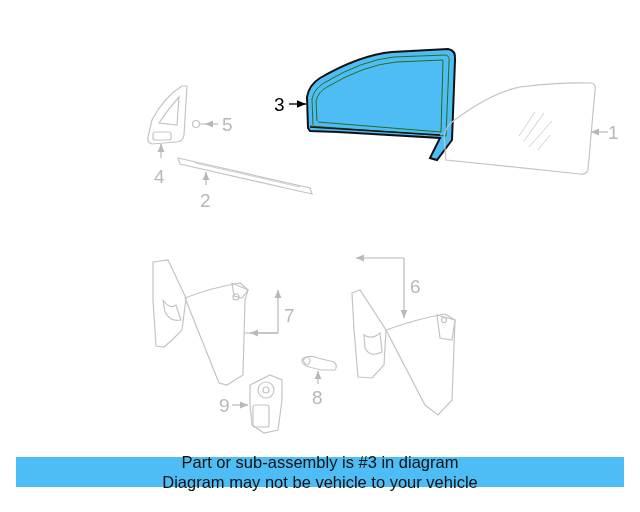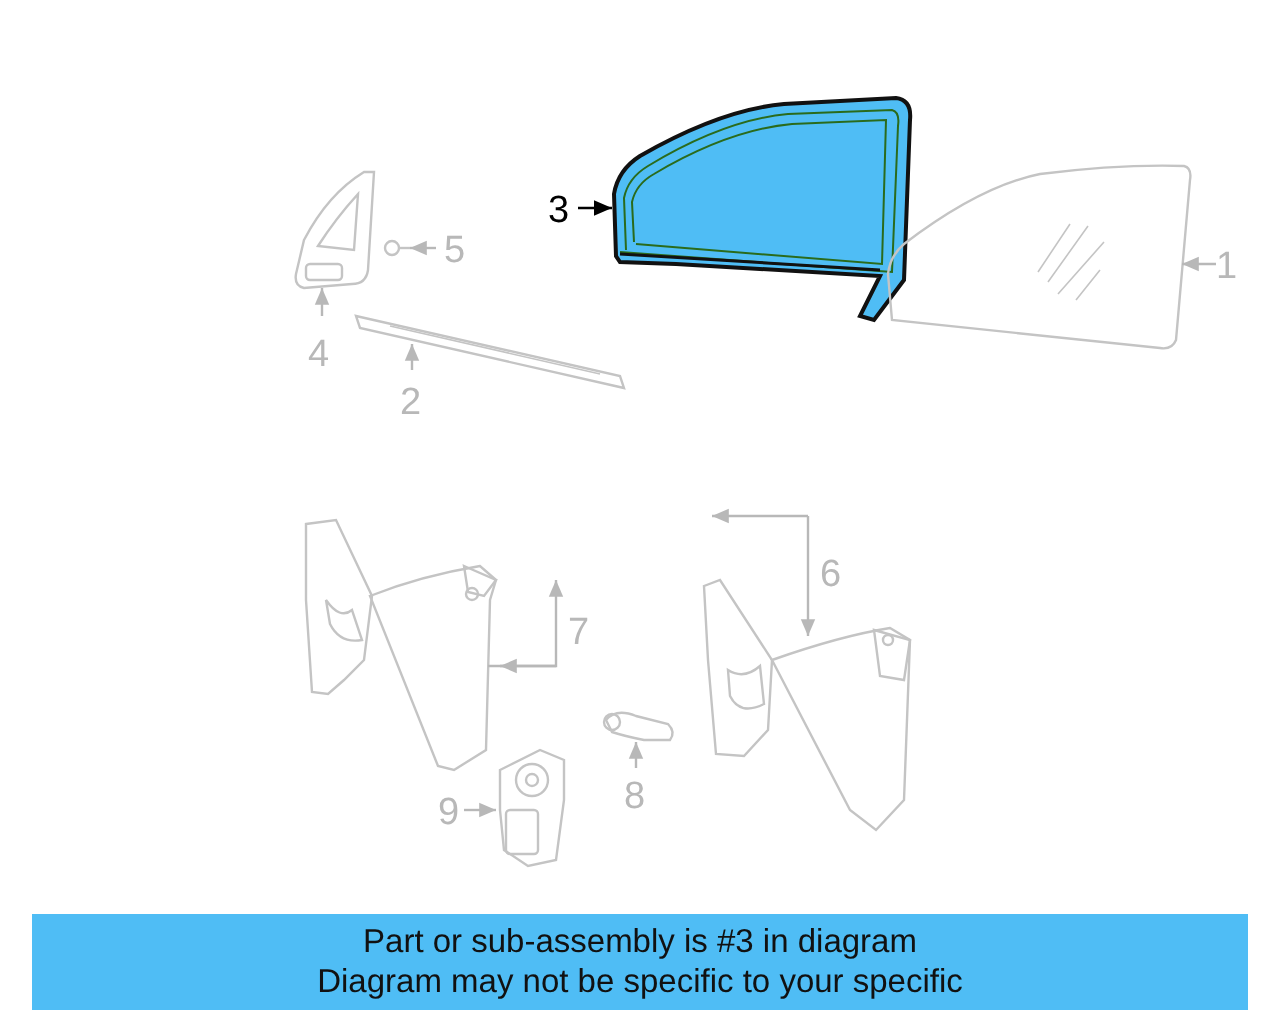--- a/index.html
+++ b/index.html
@@ -1,20 +1,20 @@
 <!DOCTYPE html>
 <html><head>
 <meta charset="utf-8">
 <style>
   html, body { margin:0; padding:0; background:#ffffff; }
   body { width:640px; height:512px; position:relative; overflow:hidden; font-family:"Liberation Sans", sans-serif; }
   #diagram { position:absolute; left:0; top:0; width:640px; height:450px; }
   .callout { font-family:"Liberation Sans", sans-serif; font-size:19px; fill:#b8b8b8; }
   .callout-active { fill:#000000; }
-  #banner { position:absolute; left:16px; top:457px; width:608px; height:48px; background:#4fbdf5;
+  #banner { position:absolute; left:16px; top:457px; width:608px; height:30px; background:#4fbdf5;
             display:flex; flex-direction:column; align-items:center; justify-content:center; }
   #banner .line { font-size:16.5px; line-height:20px; color:#111111; white-space:nowrap; }
 </style>
 </head>
 <body>
 
 <svg id="diagram" viewBox="0 0 640 450" xmlns="http://www.w3.org/2000/svg">
   <defs>
     <marker id="ah-gray" markerWidth="8" markerHeight="8" refX="7" refY="4" orient="auto">
       <path d="M0,1 L7,4 L0,7 Z" fill="#b8b8b8"></path>
@@ -96,14 +96,14 @@
     <path d="M437,315 L455,320 L452,340 L440,338 Z"></path>
     <circle cx="444" cy="320" r="2.5"></circle>
   </g>
   <path d="M404,258 L404,318" fill="none" stroke="#b8b8b8" stroke-width="1.2" marker-end="url(#ah-gray)"></path>
   <line x1="404" y1="258" x2="356" y2="258" stroke="#b8b8b8" stroke-width="1.2" marker-end="url(#ah-gray)"></line>
   <text class="callout" x="410" y="293">6</text>
 </svg>
 
 <div id="banner">
   <div class="line">Part or sub-assembly is #3 in diagram</div>
-  <div class="line">Diagram may not be specific to your specific</div>
+  <div class="line">Diagram may not be vehicle to your vehicle</div>
 </div>
 
 </body></html>

